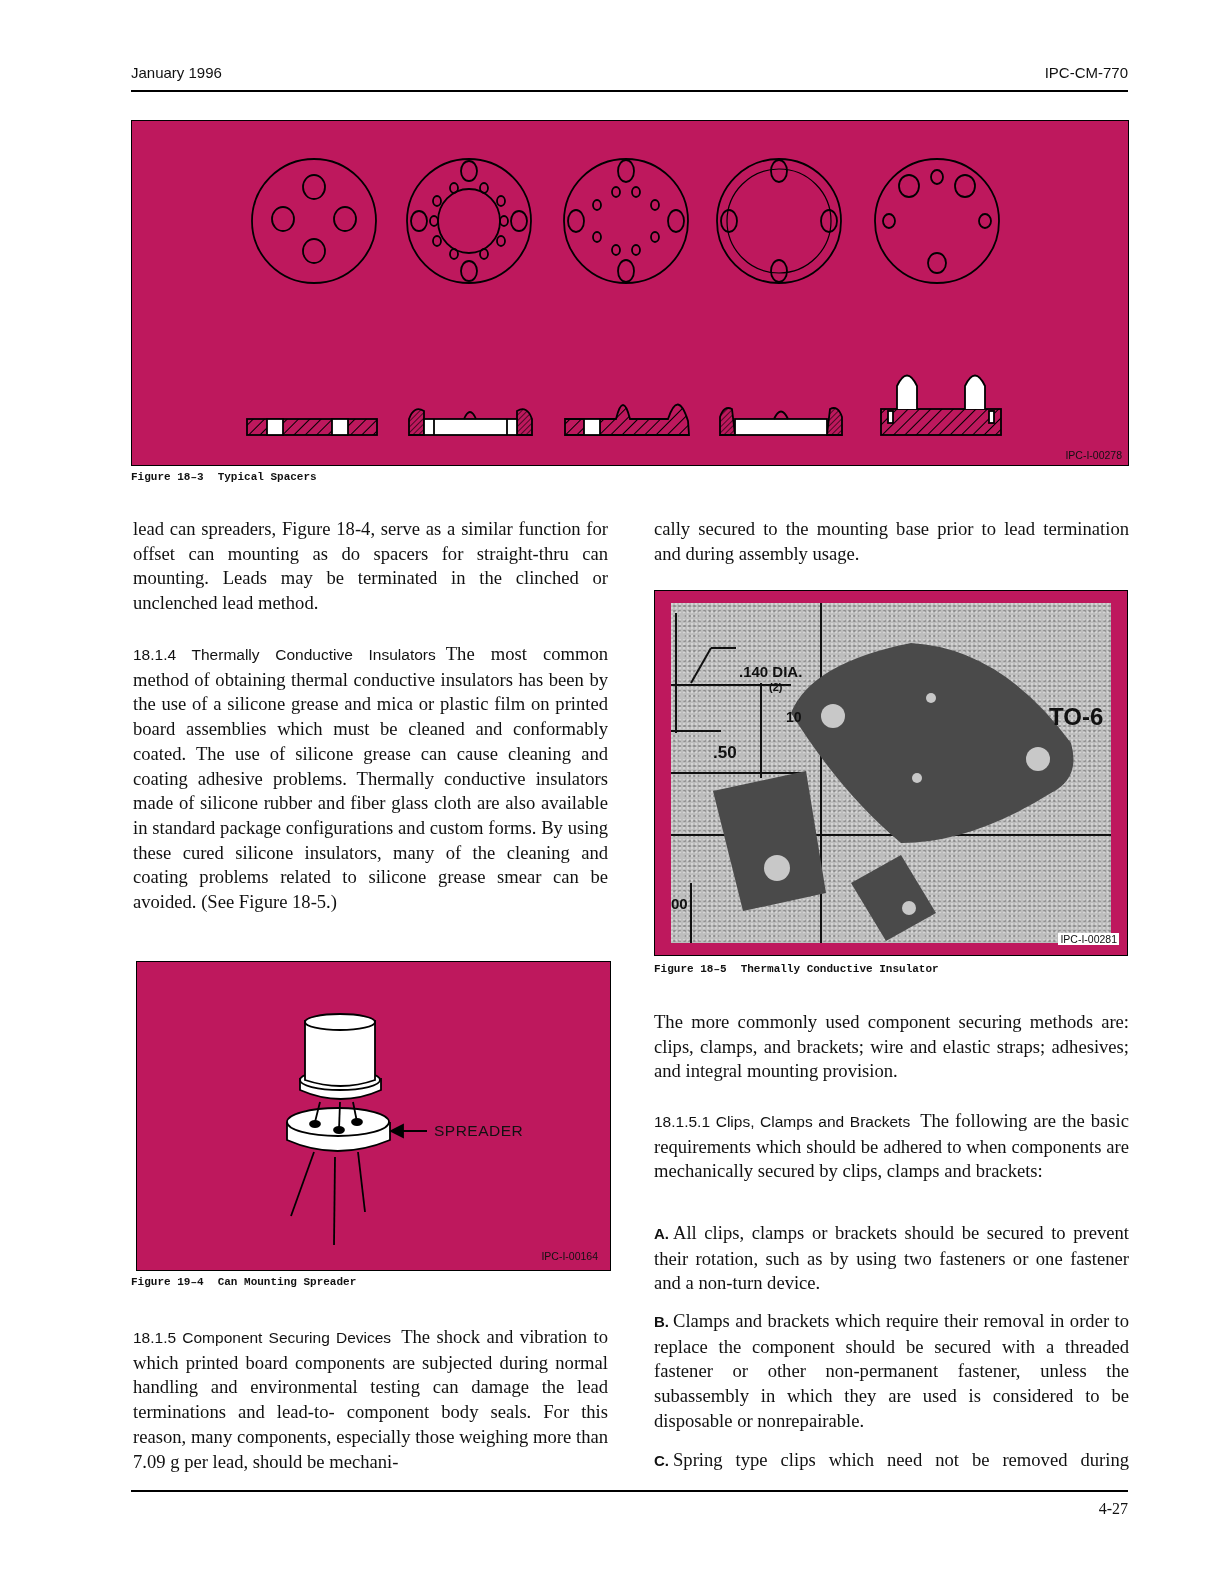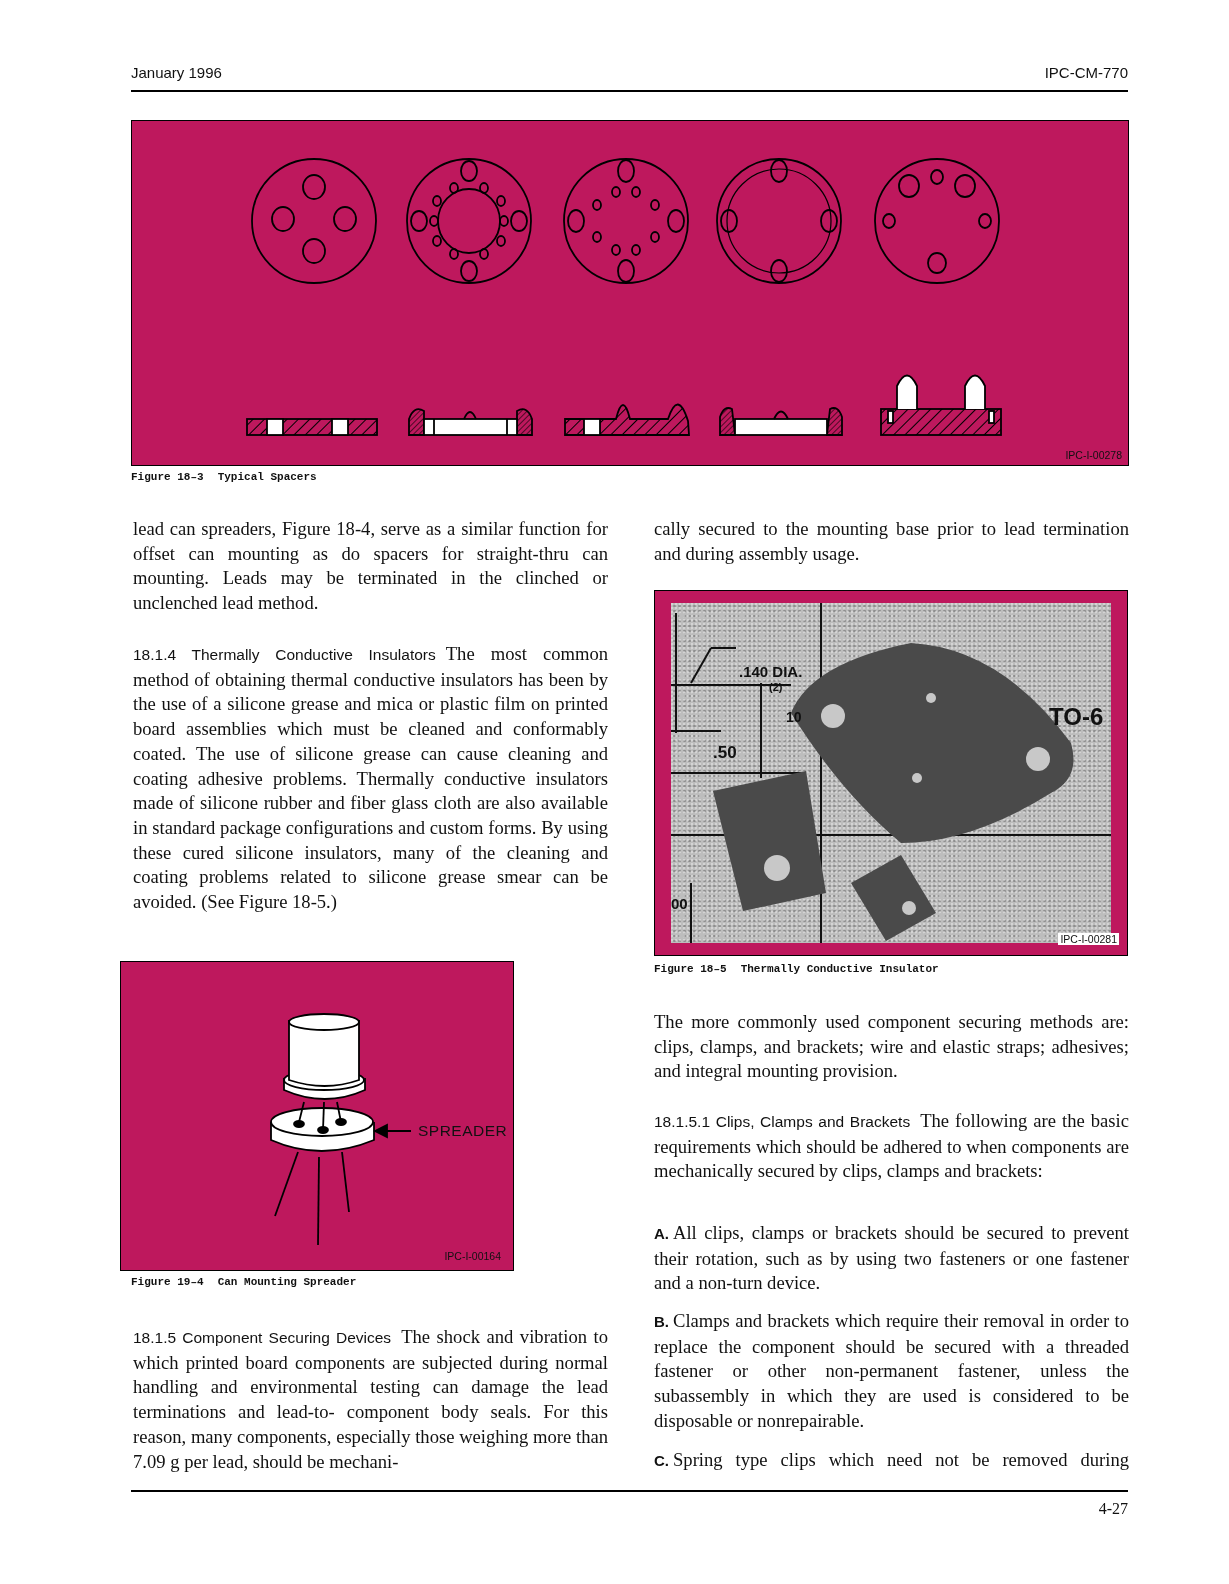--- a/index.html
+++ b/index.html
@@ -148,21 +148,21 @@
 <div class="abs caption" style="left:131px; top:471px;">
   <span class="num">Figure 18–3</span><span>Typical Spacers</span>
 </div>
 
 <div class="abs para" style="left:133px; top:517px;">lead can spreaders, Figure 18-4, serve as a similar function for offset can mounting as do spacers for straight-thru can mounting. Leads may be terminated in the clinched or unclenched lead method.</div>
 
 <div class="abs para" style="left:133px; top:642px;">
   <span class="head">18.1.4 Thermally Conductive Insulators</span><span>The most common method of obtaining thermal conductive insulators has been by the use of a silicone grease and mica or plastic film on printed board assemblies which must be cleaned and conformably coated. The use of silicone grease can cause cleaning and coating adhesive problems. Thermally conductive insulators made of silicone rubber and fiber glass cloth are also available in standard package configurations and custom forms. By using these cured silicone insulators, many of the cleaning and coating problems related to silicone grease smear can be avoided. (See Figure 18-5.)</span>
 </div>
 
-<div class="abs figbox" style="left:120px; top:961px; width:394px; height:310px;">
+<div class="abs figbox" style="left:136px; top:961px; width:475px; height:310px;">
   <svg width="473" height="308" viewBox="0 0 473 308" style="position:absolute;left:0;top:0;">
     <g fill="#fff" stroke="#000" stroke-width="1.8">
 
       <line x1="177" y1="190" x2="154" y2="254"></line>
       <line x1="198" y1="195" x2="197" y2="283"></line>
       <line x1="221" y1="190" x2="228" y2="250"></line>
 
       <path d="M150 160 L150 178 Q200 200 253 178 L253 160"></path>
       <ellipse cx="201" cy="160" rx="51" ry="14"></ellipse>
       <ellipse cx="178" cy="162" rx="5" ry="3" fill="#000"></ellipse>

